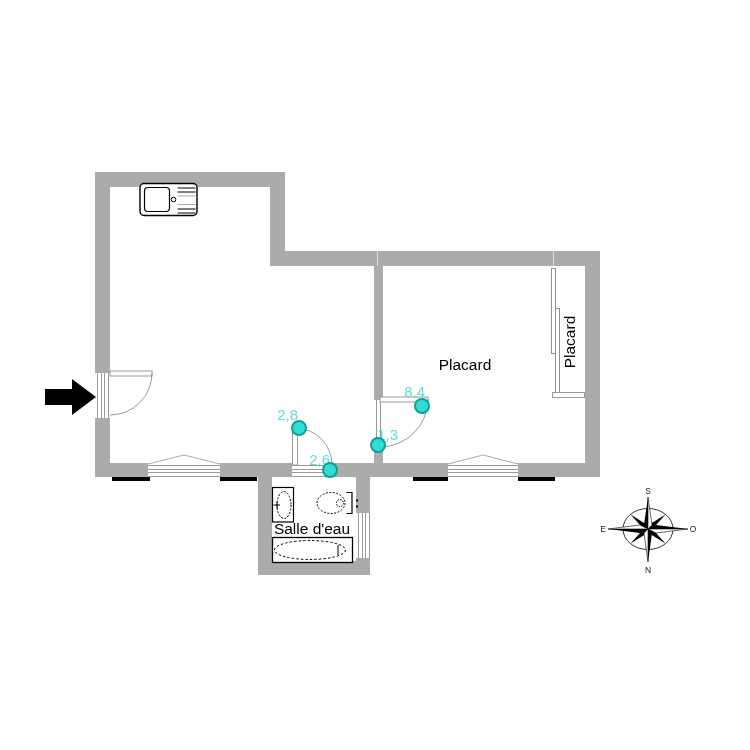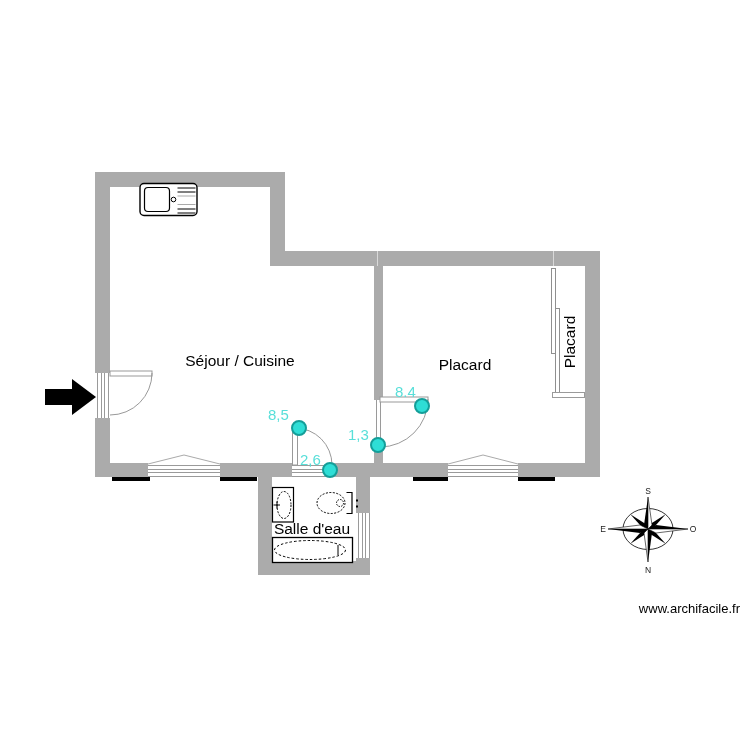--- a/index.html
+++ b/index.html
@@ -9,21 +9,21 @@
   .tick{position:absolute;background:rgba(255,255,255,.55);}
   .opening-h{position:absolute;background:#fff;
      background-image:repeating-linear-gradient(to bottom, transparent 0 2.4px, #9a9a9a 2.4px 3.4px);}
   .opening-v{position:absolute;background:#fff;
      background-image:repeating-linear-gradient(to right, transparent 0 2.4px, #9a9a9a 2.4px 3.4px);}
   .blackbar{position:absolute;background:#000;height:4px;}
   .panel{position:absolute;background:#fff;border:1px solid #8f8f8f;}
   .thinwall{position:absolute;background:#fff;border:1px solid #9a9a9a;}
   .room-label{position:absolute;color:#000;font-size:15.5px;text-align:center;white-space:nowrap;}
   .vertical{transform:rotate(-90deg);transform-origin:center;}
-  .measure{position:absolute;font-size:15px;color:#58DFD9;text-align:left;white-space:nowrap;}
+  .measure{position:absolute;font-size:15px;color:#58DFD9;text-align:right;white-space:nowrap;}
   .dot{position:absolute;width:12px;height:12px;border-radius:50%;
        background:#2EDED6;border:2px solid #149E99;box-sizing:content-box;}
   .overlay{position:absolute;left:0;top:0;}
   .watermark{position:absolute;left:590px;top:601px;width:150px;text-align:right;
              font-size:13px;color:#000;}
 </style>
 </head>
 <body>
 
 <div class="canvas">
@@ -144,30 +144,28 @@
       <path d="M688,529 L656,525 L648,529 Z" fill="#000"></path>
       <path d="M688,529 L656,533 L648,529 Z" fill="#fff" stroke="#000" stroke-width="0.6"></path>
 
       <text x="648" y="494" font-size="8.5" fill="#222" text-anchor="middle">S</text>
       <text x="648" y="573" font-size="8.5" fill="#222" text-anchor="middle">N</text>
       <text x="603" y="532" font-size="8.5" fill="#222" text-anchor="middle">E</text>
       <text x="693" y="532" font-size="8.5" fill="#222" text-anchor="middle">O</text>
     </g>
   </svg>
 
-  <div class="room-label" style="left:160px;top:352px;width:160px;">Séjour / Cuisine</div>
   <div class="room-label" style="left:420px;top:356px;width:90px;">Placard</div>
   <div class="room-label" style="left:262px;top:520px;width:100px;">Salle d'eau</div>
   <div class="room-label vertical" style="left:530px;top:333px;width:80px;">Placard</div>
 
-  <div class="measure" style="left:268px;top:406px;width:30px;">8,5</div>
+  <div class="measure" style="left:268px;top:406px;width:30px;">2,8</div>
   <div class="measure" style="left:300px;top:451px;width:30px;">2,6</div>
-  <div class="measure" style="left:348px;top:426px;width:30px;">1,3</div>
+  <div class="measure" style="left:368px;top:426px;width:30px;">1,3</div>
   <div class="measure" style="left:395px;top:383px;width:30px;">8.4</div>
 
   <div class="dot" style="left:291px;top:420px;"></div>
   <div class="dot" style="left:322px;top:462px;"></div>
   <div class="dot" style="left:370px;top:437px;"></div>
   <div class="dot" style="left:414px;top:398px;"></div>
 
-  <div class="watermark">www.archifacile.fr</div>
 
 </div>
 
 </body></html>

